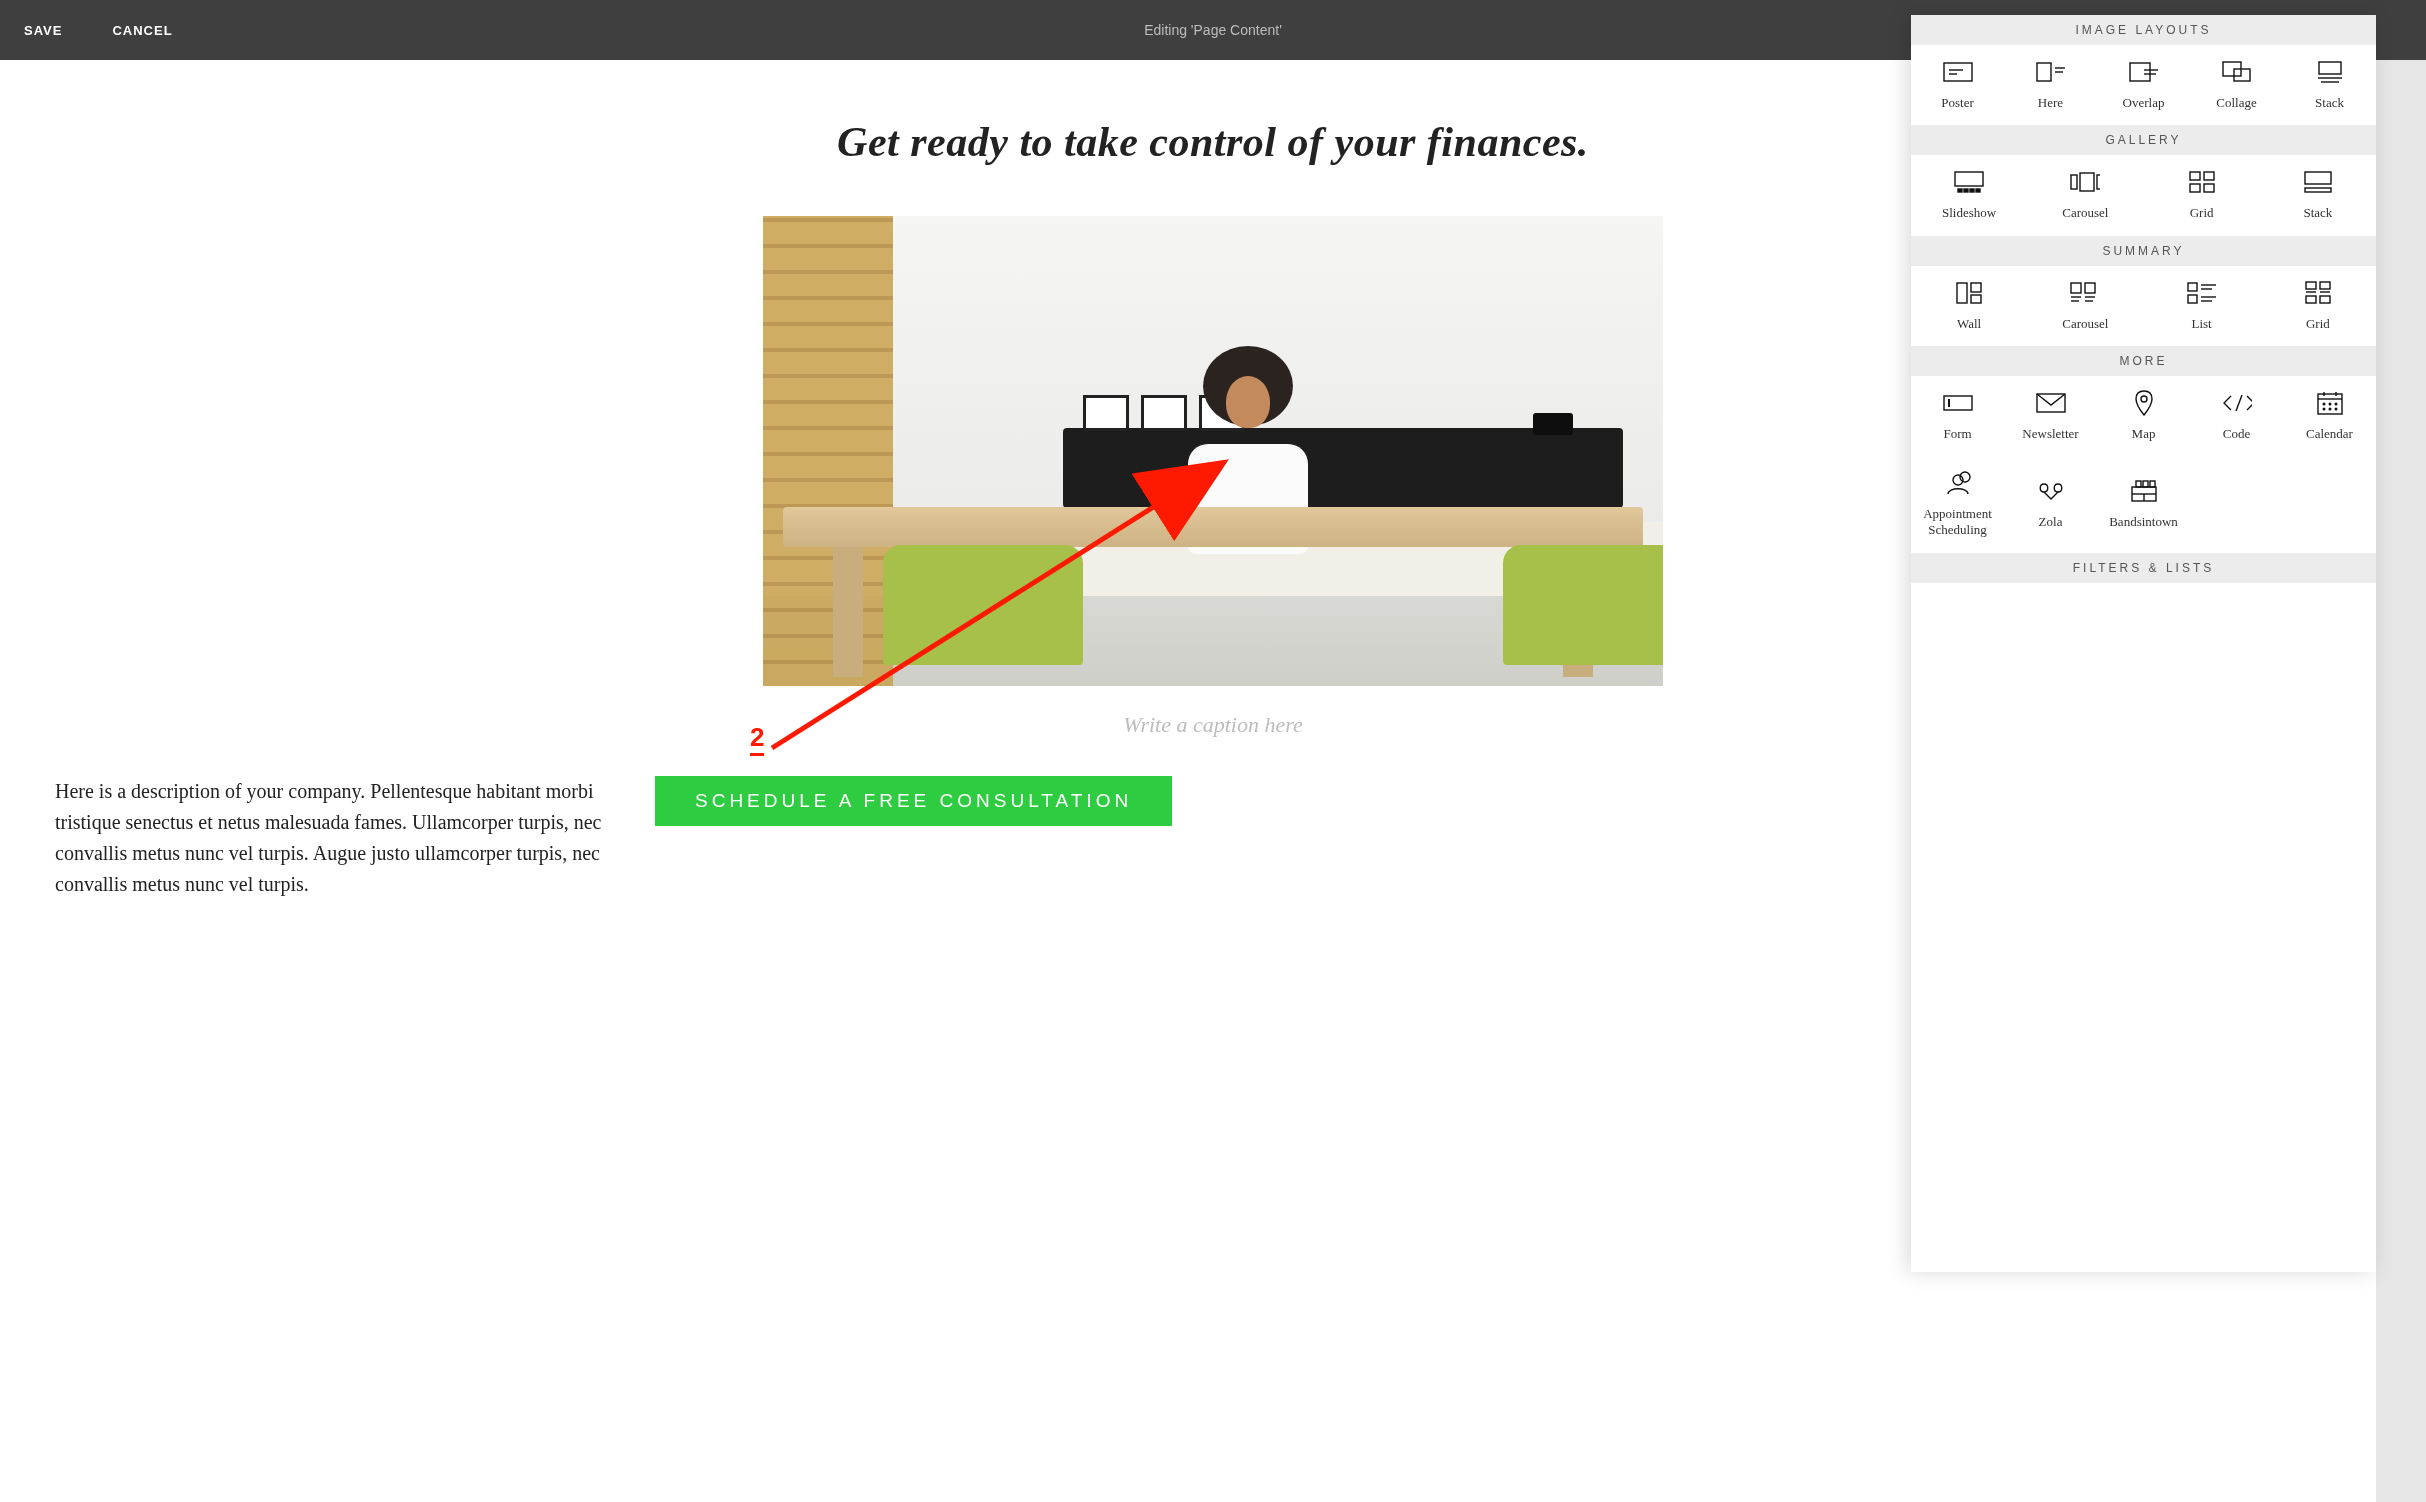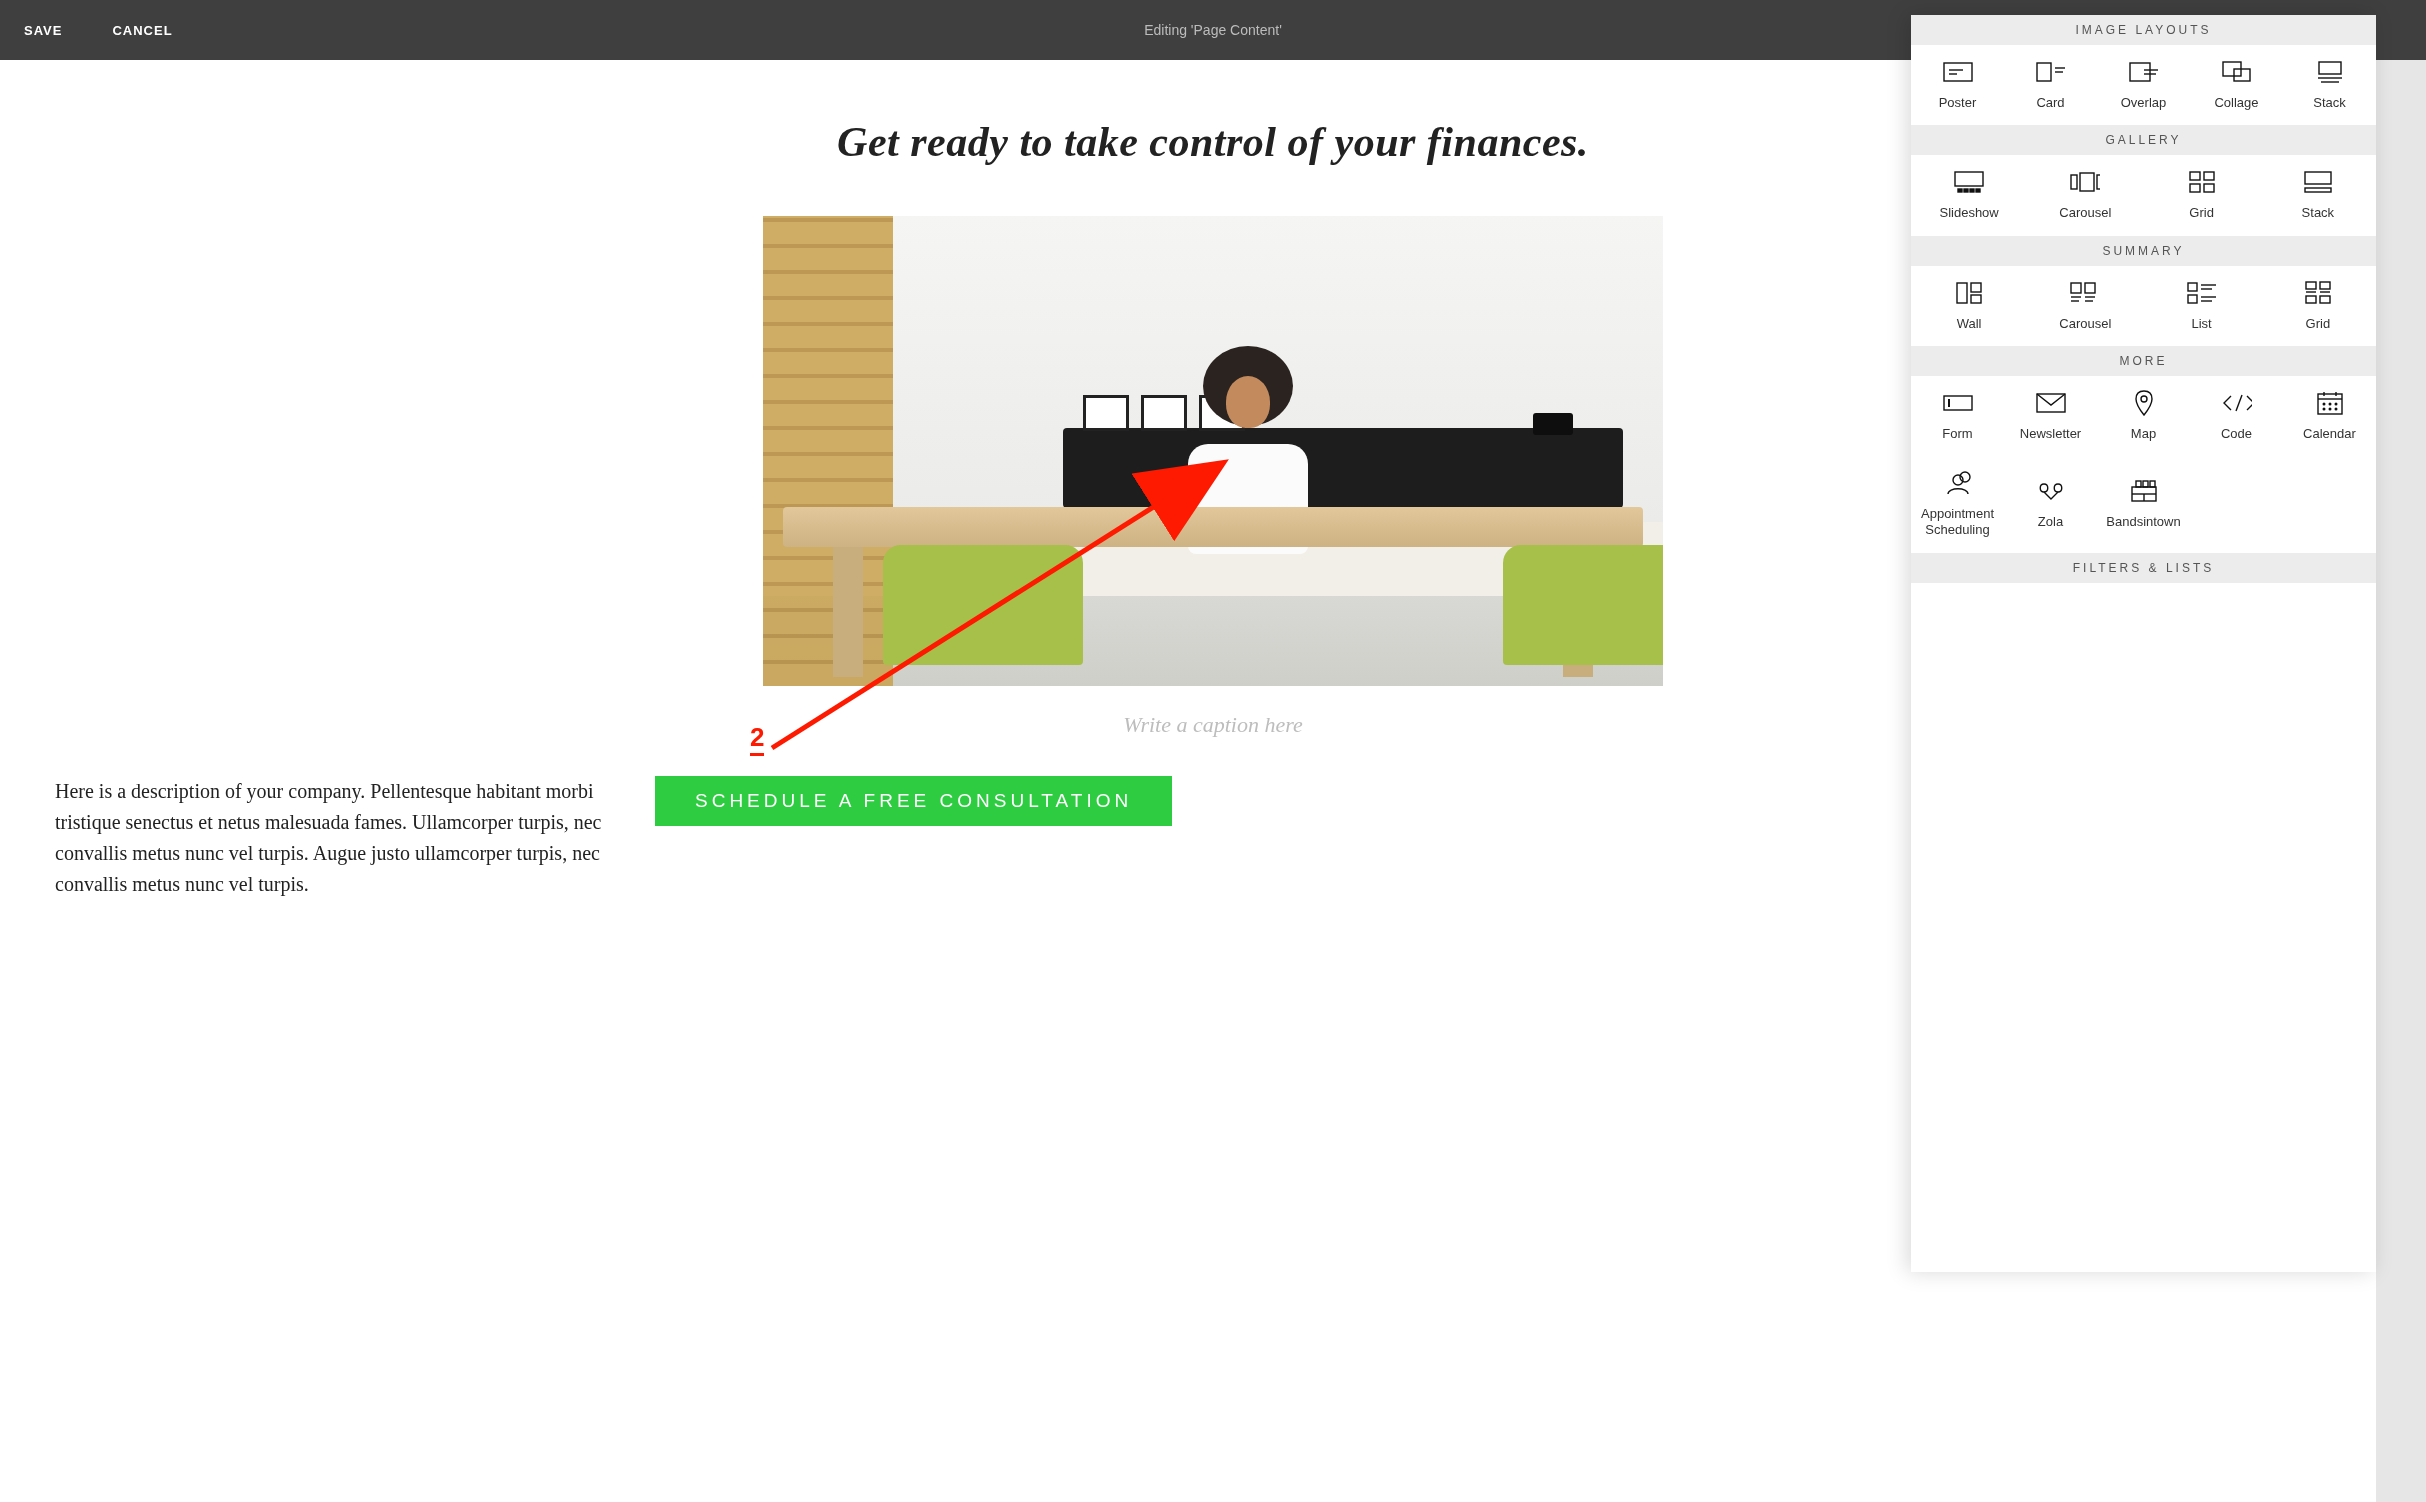--- a/index.html
+++ b/index.html
@@ -75,21 +75,21 @@
   
   .panel{
     position:absolute; top:15px; right:50px; width:465px; bottom:230px;
     background:#fff; box-shadow:-4px 0 20px rgba(0,0,0,.15);
     overflow-y:auto; z-index:20;
   }
   .panel-section-head{
     background:#ececec; text-align:center; padding:8px 8px;
     font-size:12px; letter-spacing:3px; color:#555;
   }
-  .panel-grid{ display:grid; grid-template-columns:repeat(5,1fr); }
+  .panel-grid{ display:grid; grid-template-columns:repeat(5,1fr);font-family:Liberation Serif, serif; }
   .panel-grid.cols4{ grid-template-columns:repeat(4,1fr); }
   .cell{
     display:flex; flex-direction:column; align-items:center; justify-content:center;
     padding:16px 4px 14px 4px; cursor:pointer;
     font-size:13px; color:#333;
   }
   .ic{ width:30px; height:22px; margin-bottom:12px; display:flex;align-items:center;justify-content:center; }
   .ic svg{ stroke:#111; stroke-width:1.4; fill:none; }
   .cell-label{ text-align:center; line-height:1.25;}
 
@@ -157,21 +157,21 @@
       <span class="cell-label">Poster</span>
     </div>
     <div class="cell">
       <span class="ic">
           <svg width="30" height="20">
             <rect x="1" y="1" width="14" height="18"></rect>
             <line x1="19" y1="6" x2="29" y2="6"></line>
             <line x1="19" y1="10" x2="27" y2="10"></line>
           </svg>
         </span>
-      <span class="cell-label">Card</span>
+      <span class="cell-label">Here</span>
     </div>
     <div class="cell">
       <span class="ic">
           <svg width="30" height="20">
             <rect x="1" y="1" width="20" height="18"></rect>
             <line x1="15" y1="8" x2="29" y2="8"></line>
             <line x1="15" y1="12" x2="27" y2="12"></line>
           </svg>
         </span>
       <span class="cell-label">Overlap</span>

